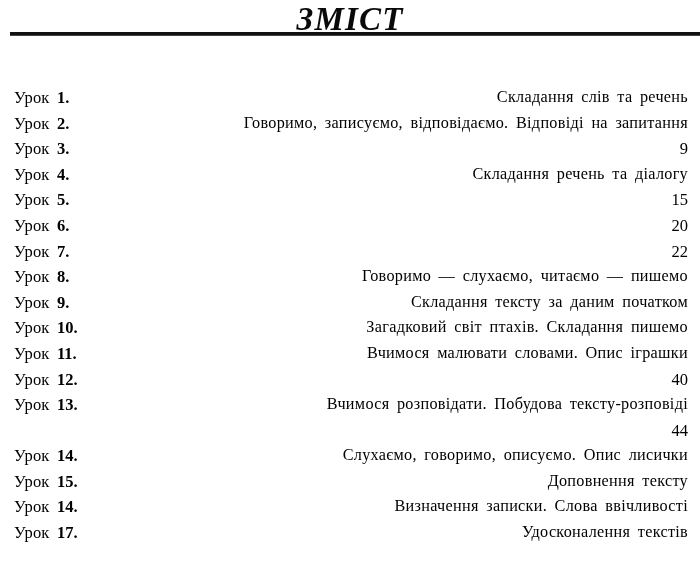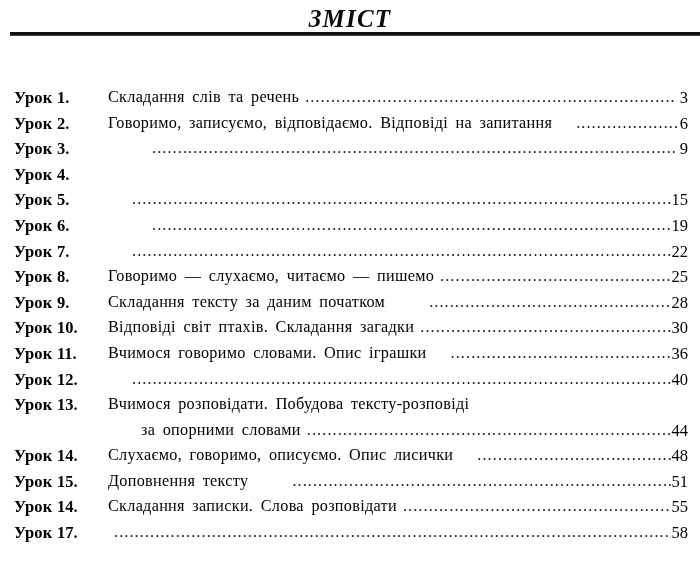--- a/index.html
+++ b/index.html
@@ -21,21 +21,21 @@
   .page-header {
     position: absolute;
     top: 0;
     left: 0;
     width: 700px;
   }
   .toc-title {
     text-align: center;
     font-weight: bold;
     font-style: italic;
-    font-size: 25px;
+    font-size: 33px;
     letter-spacing: 1.2px;
     line-height: 32px;
     padding-top: 3px;
     color: #0a0a0a;
   }
   .title-rule {
     position: absolute;
     top: 32px;
     left: 10px;
     width: 690px;
@@ -66,21 +66,21 @@
     height: 25.6px;
     width: 700px;
     display: flex;
     align-items: baseline;
   }
 
   .lesson-word {
     position: absolute;
     left: 14px;
     top: 0;
-    font-weight: bold;
+    font-weight: normal;
     font-size: 16.5px;
     line-height: 25.6px;
     letter-spacing: 0.2px;
   }
   .lesson-num {
     position: absolute;
     left: 57px;
     top: 0;
     width: 42px;
     text-align: left;
@@ -93,20 +93,21 @@
     position: absolute;
     left: 108px;
     right: 12px;
     top: 0;
     height: 25.6px;
     display: flex;
     align-items: flex-end;
     line-height: 25.6px;
     white-space: nowrap;
     overflow: hidden;
+    flex-direction: column;
   }
   .entry.indented {
     left: 141px;
   }
 
   .entry-title {
     font-size: 16.2px;
     line-height: 25.6px;
     letter-spacing: 0.3px;
     word-spacing: 3.2px;
@@ -187,39 +188,44 @@
         <span class="entry">
           <span class="leader gap-lg"></span>
           <span class="page-num">9</span>
         </span>
       </div>
     </div>
     <div class="toc-row">
       <div class="row-line">
         <span class="lesson-word">Урок</span>
         <span class="lesson-num">4.</span>
+        <span class="entry">
+          <span class="entry-title">Складання речень та діалогу</span>
+          <span class="leader gap-lg"></span>
+          <span class="page-num">12</span>
+        </span>
       </div>
     </div>
     <div class="toc-row">
       <div class="row-line">
         <span class="lesson-word">Урок</span>
         <span class="lesson-num">5.</span>
         <span class="entry">
           <span class="leader gap-md"></span>
           <span class="page-num">15</span>
         </span>
       </div>
     </div>
     <div class="toc-row">
       <div class="row-line">
         <span class="lesson-word">Урок</span>
         <span class="lesson-num">6.</span>
         <span class="entry">
           <span class="leader gap-lg"></span>
-          <span class="page-num">19</span>
+          <span class="page-num">20</span>
         </span>
       </div>
     </div>
     <div class="toc-row">
       <div class="row-line">
         <span class="lesson-word">Урок</span>
         <span class="lesson-num">7.</span>
         <span class="entry">
           <span class="leader gap-md"></span>
           <span class="page-num">22</span>
@@ -246,32 +252,32 @@
           <span class="leader gap-lg"></span>
           <span class="page-num">28</span>
         </span>
       </div>
     </div>
     <div class="toc-row">
       <div class="row-line">
         <span class="lesson-word">Урок</span>
         <span class="lesson-num">10.</span>
         <span class="entry">
-          <span class="entry-title">Відповіді світ птахів. Складання загадки</span>
+          <span class="entry-title">Загадковий світ птахів. Складання пишемо</span>
           <span class="leader gap-sm"></span>
           <span class="page-num">30</span>
         </span>
       </div>
     </div>
     <div class="toc-row">
       <div class="row-line">
         <span class="lesson-word">Урок</span>
         <span class="lesson-num">11.</span>
         <span class="entry">
-          <span class="entry-title">Вчимося говоримо словами. Опис іграшки</span>
+          <span class="entry-title">Вчимося малювати словами. Опис іграшки</span>
           <span class="leader gap-md"></span>
           <span class="page-num">36</span>
         </span>
       </div>
     </div>
     <div class="toc-row">
       <div class="row-line">
         <span class="lesson-word">Урок</span>
         <span class="lesson-num">12.</span>
         <span class="entry">
@@ -283,21 +289,20 @@
     <div class="toc-row two-line">
       <div class="row-line">
         <span class="lesson-word">Урок</span>
         <span class="lesson-num">13.</span>
         <span class="entry">
           <span class="entry-title">Вчимося розповідати. Побудова тексту-розповіді</span>
         </span>
       </div>
       <div class="cont-line">
         <span class="entry indented">
-          <span class="entry-title">за опорними словами</span>
           <span class="leader gap-sm"></span>
           <span class="page-num">44</span>
         </span>
       </div>
     </div>
     <div class="toc-row">
       <div class="row-line">
         <span class="lesson-word">Урок</span>
         <span class="lesson-num">14.</span>
         <span class="entry">
@@ -316,29 +321,30 @@
           <span class="leader gap-lg"></span>
           <span class="page-num">51</span>
         </span>
       </div>
     </div>
     <div class="toc-row">
       <div class="row-line">
         <span class="lesson-word">Урок</span>
         <span class="lesson-num">14.</span>
         <span class="entry">
-          <span class="entry-title">Складання записки. Слова розповідати</span>
+          <span class="entry-title">Визначення записки. Слова ввічливості</span>
           <span class="leader gap-sm"></span>
           <span class="page-num">55</span>
         </span>
       </div>
     </div>
     <div class="toc-row">
       <div class="row-line">
         <span class="lesson-word">Урок</span>
         <span class="lesson-num">17.</span>
         <span class="entry">
+          <span class="entry-title">Удосконалення текстів</span>
           <span class="leader gap-sm"></span>
           <span class="page-num">58</span>
         </span>
       </div>
     </div>
   </div>
 
 </body></html>

